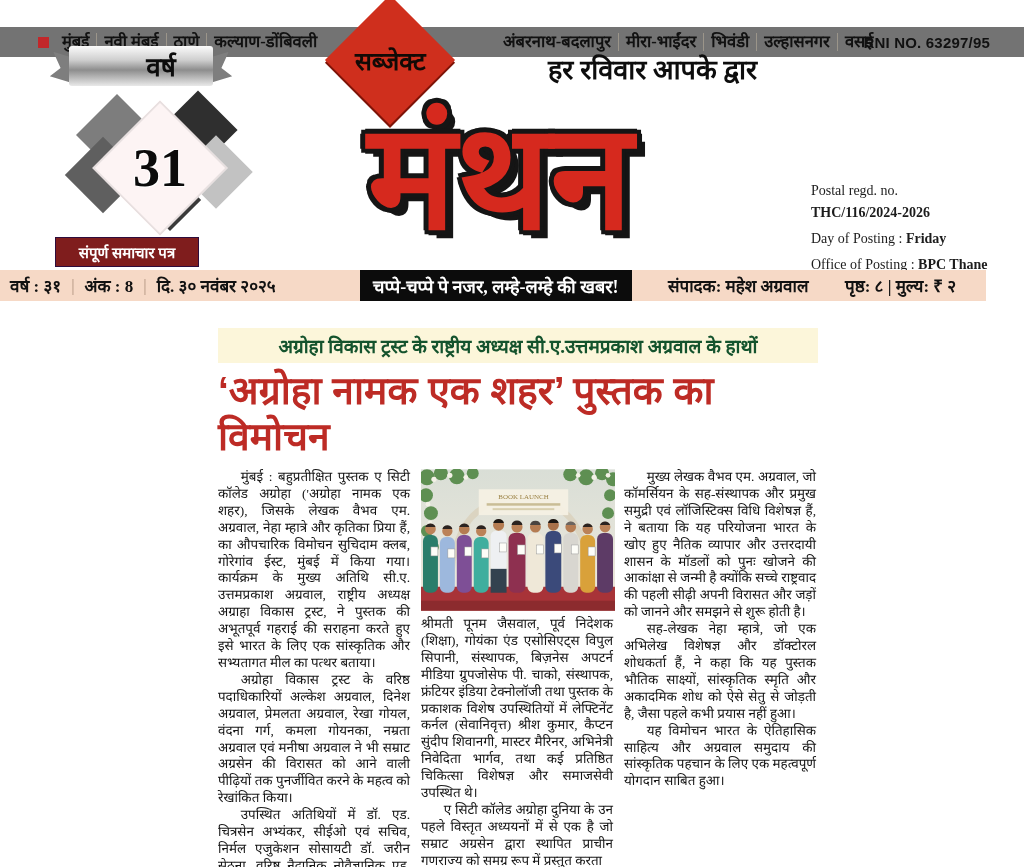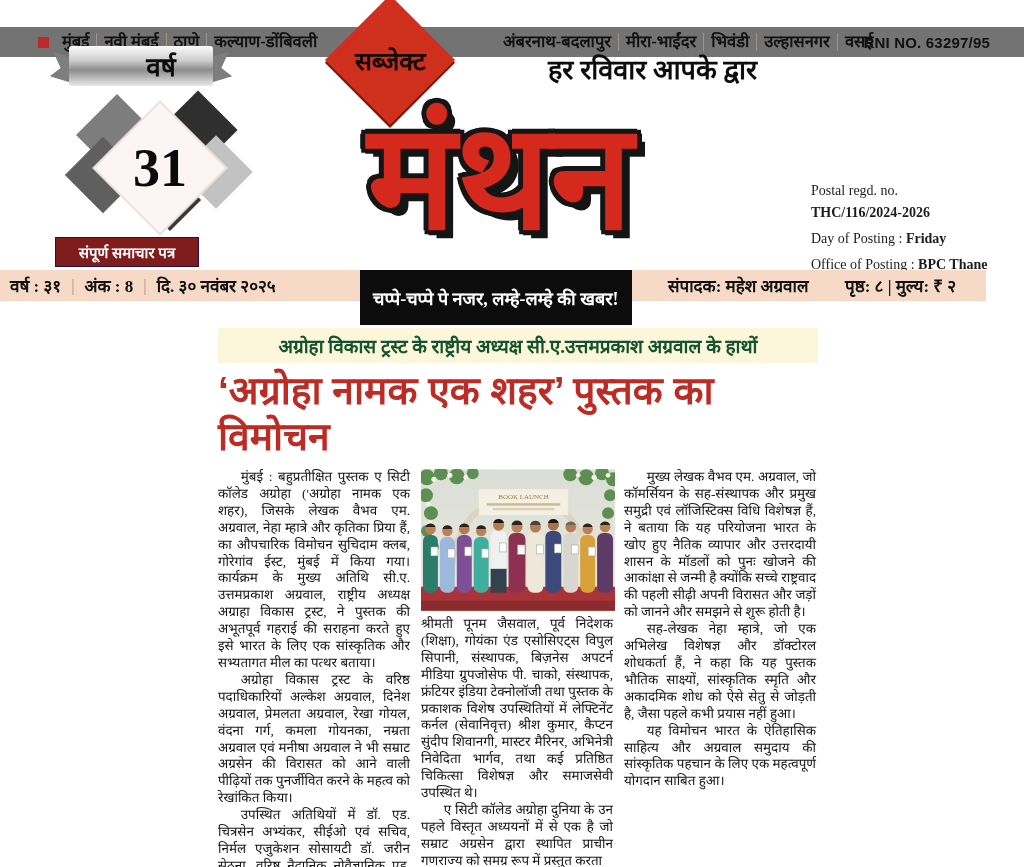--- a/index.html
+++ b/index.html
@@ -46,21 +46,21 @@
   #postal .row{margin-bottom:3px;}
   #postal .gap{margin-top:7px;}
   #postal b{font-weight:bold;}
   
   #infobar{position:absolute;left:0;top:270px;width:986px;height:31px;background:#f6d9c6;}
   #infobar .grp{position:absolute;top:0;height:31px;display:flex;align-items:center;
     font-weight:bold;font-size:17px;white-space:nowrap;}
   #ib-left{left:10px;}
   #ib-left .sep{color:#b59783;padding:0 10px;font-weight:normal;}
   #slogan{position:absolute;left:360px;top:0;height:31px;background:#0c0c0c;color:#fff;
-    display:flex;align-items:center;padding:12px 13px;font-weight:bold;font-size:18px;white-space:nowrap;}
+    display:flex;align-items:center;padding:0 13px;font-weight:bold;font-size:18px;white-space:nowrap;}
   #ib-editor{left:668px;}
   #ib-price{left:845px;}
   
   #article{position:absolute;left:218px;top:328px;width:600px;}
   #kicker{background:#fcf6da;text-align:center;font-weight:bold;font-size:19px;color:#14532d;
     padding:5px 0 4px;}
   #headline{text-align:left;font-weight:bold;font-size:39px;color:#bd2b25;
     padding:5px 0 2px;line-height:46px;font-family:"Liberation Sans",sans-serif;}
   #cols{display:flex;gap:11px;margin-top:7px;}
   .col{width:192px;flex:0 0 auto;font-size:13.4px;line-height:16.9px;text-align:justify;color:#151515;}

